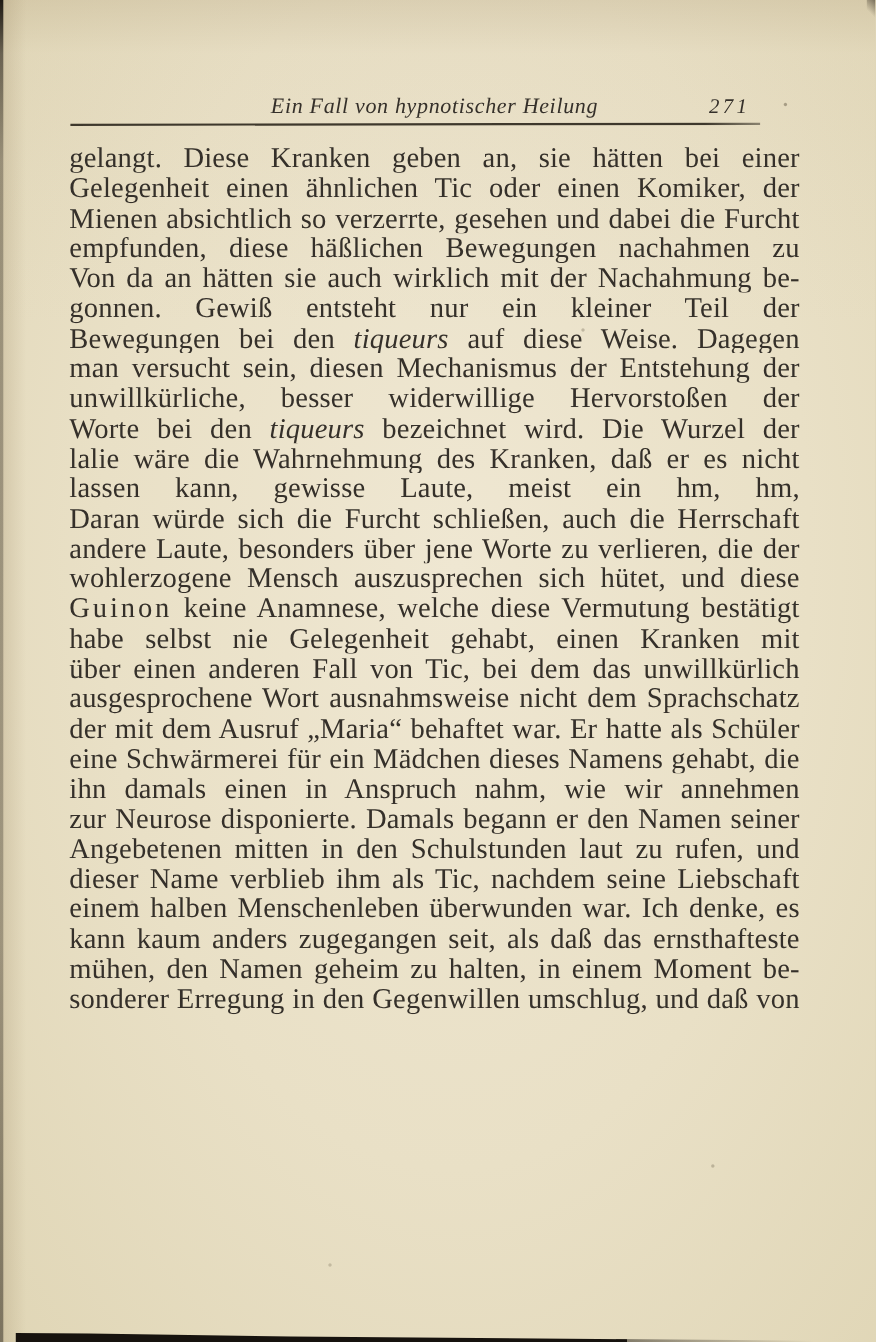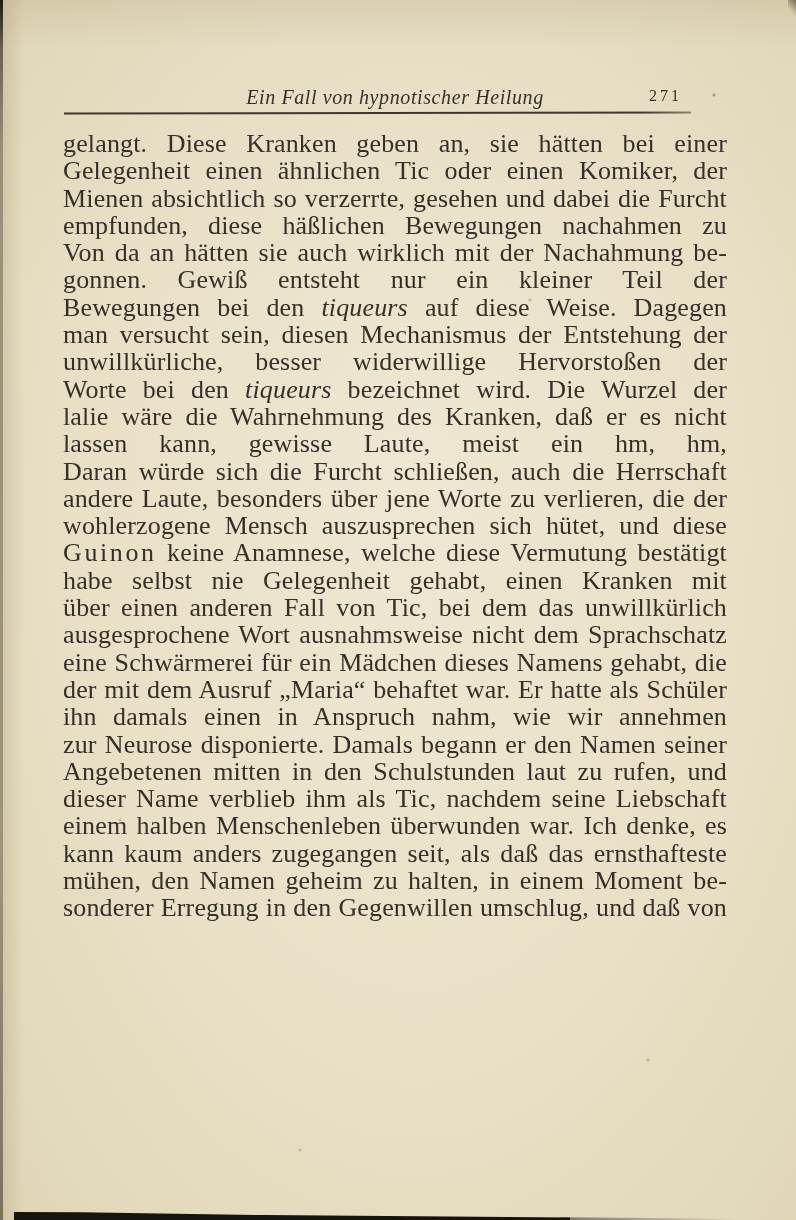--- a/index.html
+++ b/index.html
@@ -34,21 +34,21 @@
   
   .running-head{
     position:absolute;top:86px;left:63px;width:664px;height:26px;
   }
   .head-title{
     position:absolute;left:50%;top:0;transform:translateX(-50%);
     font-style:italic;font-size:20px;letter-spacing:.6px;white-space:nowrap;
   }
   .page-num{
     position:absolute;right:45px;top:1px;
-    font-size:16px;letter-spacing:3px;
+    font-size:19px;letter-spacing:3px;font-style:italic;
   }
   .head-rule{
     position:absolute;top:112px;left:64px;width:627px;height:2px;
     background:linear-gradient(to right, var(--rule) 0%, var(--rule) 92%, rgba(62,56,44,.55) 100%);
     transform:rotate(-.08deg);
   }
 
   
   .body-text{
     position:absolute;top:130px;left:63px;width:664px;
@@ -115,22 +115,22 @@
       <div class="line">Worte bei den <span class="italic">tiqueurs</span> bezeichnet wird. Die Wurzel der Kopro-</div>
       <div class="line">lalie wäre die Wahrnehmung des Kranken, daß er es nicht unter-</div>
       <div class="line">lassen kann, gewisse Laute, meist ein hm, hm, hervorzustoßen.</div>
       <div class="line">Daran würde sich die Furcht schließen, auch die Herrschaft über</div>
       <div class="line">andere Laute, besonders über jene Worte zu verlieren, die der</div>
       <div class="line">wohlerzogene Mensch auszusprechen sich hütet, und diese Furcht</div>
       <div class="line"><span class="sperr">Guinon</span> keine Anamnese, welche diese Vermutung bestätigt und</div>
       <div class="line">habe selbst nie Gelegenheit gehabt, einen Kranken mit Koprolalie</div>
       <div class="line">über einen anderen Fall von Tic, bei dem das unwillkürlich</div>
       <div class="line">ausgesprochene Wort ausnahmsweise nicht dem Sprachschatz der</div>
+      <div class="line">der mit dem Ausruf „Maria“ behaftet war. Er hatte als Schüler</div>
       <div class="line">eine Schwärmerei für ein Mädchen dieses Namens gehabt, die</div>
-      <div class="line">der mit dem Ausruf „Maria“ behaftet war. Er hatte als Schüler</div>
       <div class="line">ihn damals einen in Anspruch nahm, wie wir annehmen wollen,</div>
       <div class="line">zur Neurose disponierte. Damals begann er den Namen seiner</div>
       <div class="line">Angebetenen mitten in den Schulstunden laut zu rufen, und</div>
       <div class="line">dieser Name verblieb ihm als Tic, nachdem seine Liebschaft seit</div>
       <div class="line">einem halben Menschenleben überwunden war. Ich denke, es</div>
       <div class="line">kann kaum anders zugegangen seit, als daß das ernsthafteste Be-</div>
       <div class="line">mühen, den Namen geheim zu halten, in einem Moment be-</div>
       <div class="line">sonderer Erregung in den Gegenwillen umschlug, und daß von</div>
     </main>
 

